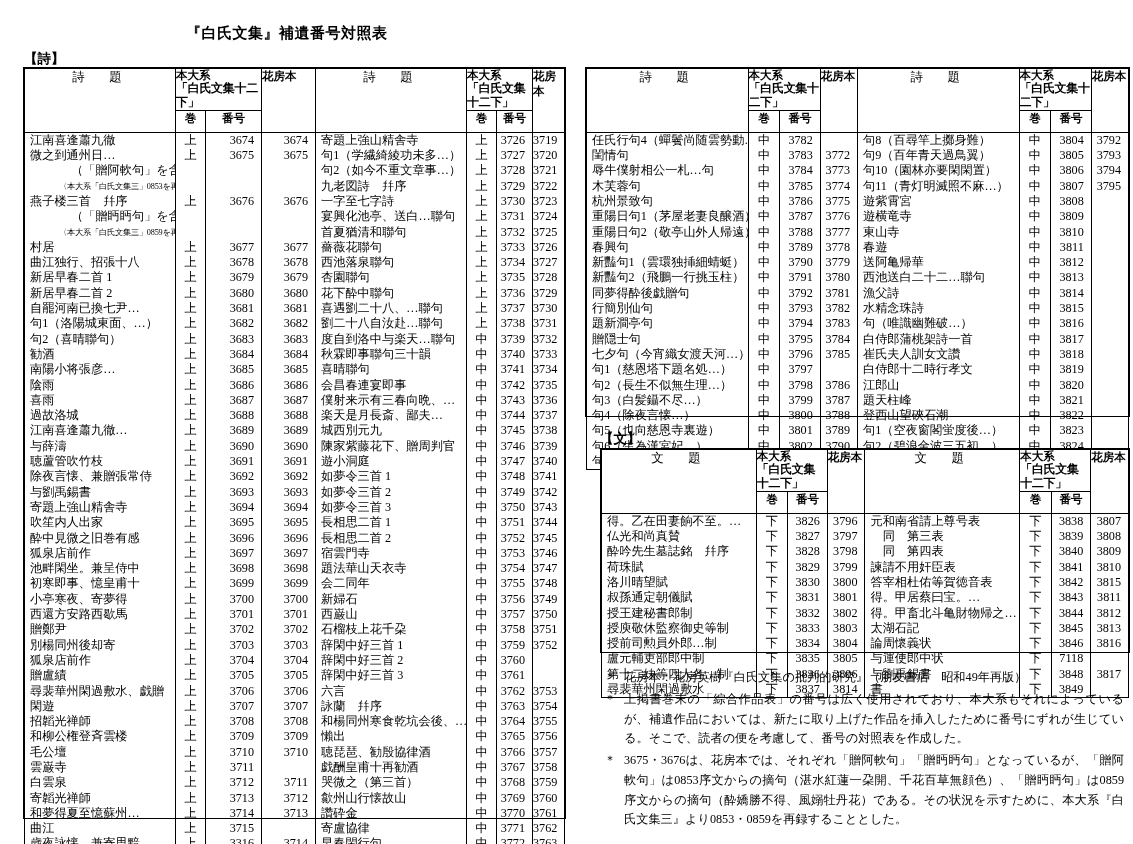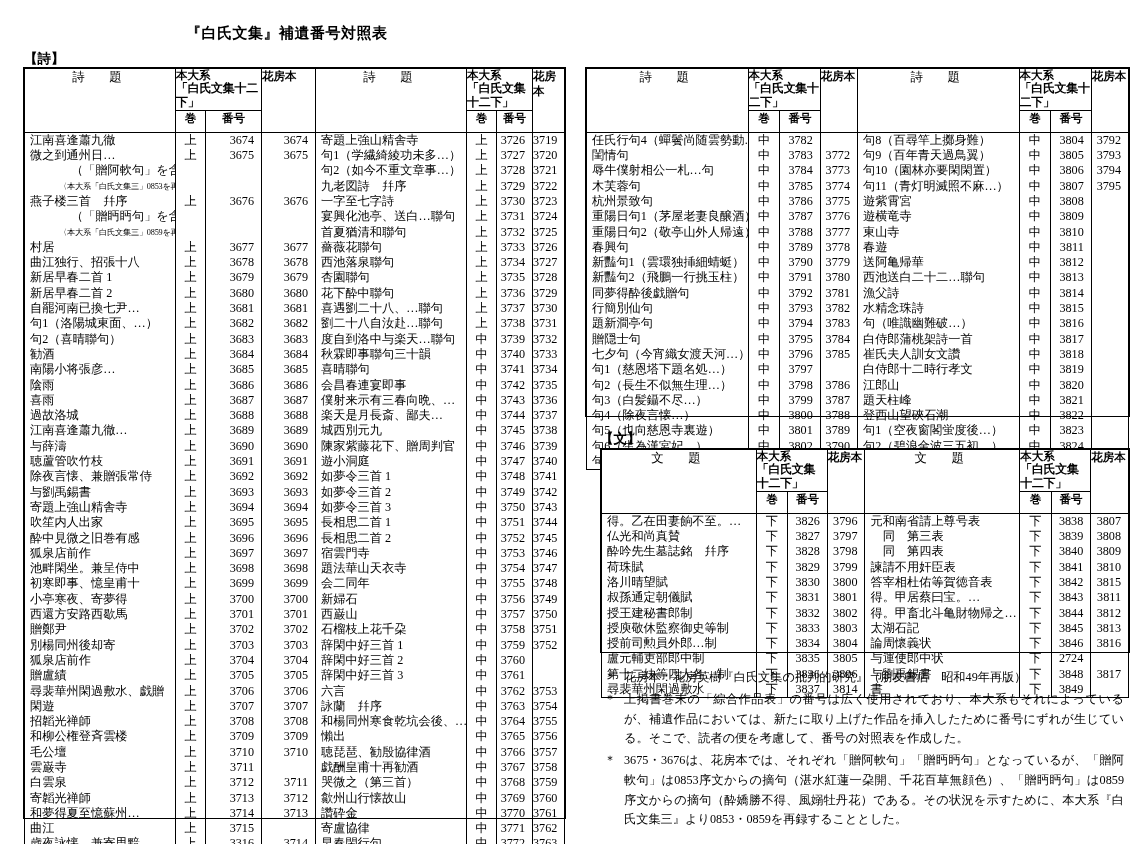--- a/index.html
+++ b/index.html
@@ -989,21 +989,21 @@
               <div class="rows" id="bc2-n">
                 <div class="r">3838</div>
                 <div class="r">3839</div>
                 <div class="r">3840</div>
                 <div class="r">3841</div>
                 <div class="r">3842</div>
                 <div class="r">3843</div>
                 <div class="r">3844</div>
                 <div class="r">3845</div>
                 <div class="r">3846</div>
-                <div class="r">2724</div>
+                <div class="r">7118</div>
                 <div class="r">3848</div>
                 <div class="r">3849</div>
               </div>
             </td>
         <td class="body-cell c-num">
               <div class="rows" id="bc2-h">
                 <div class="r">3807</div>
                 <div class="r">3808</div>
                 <div class="r">3809</div>
                 <div class="r">3810</div>

